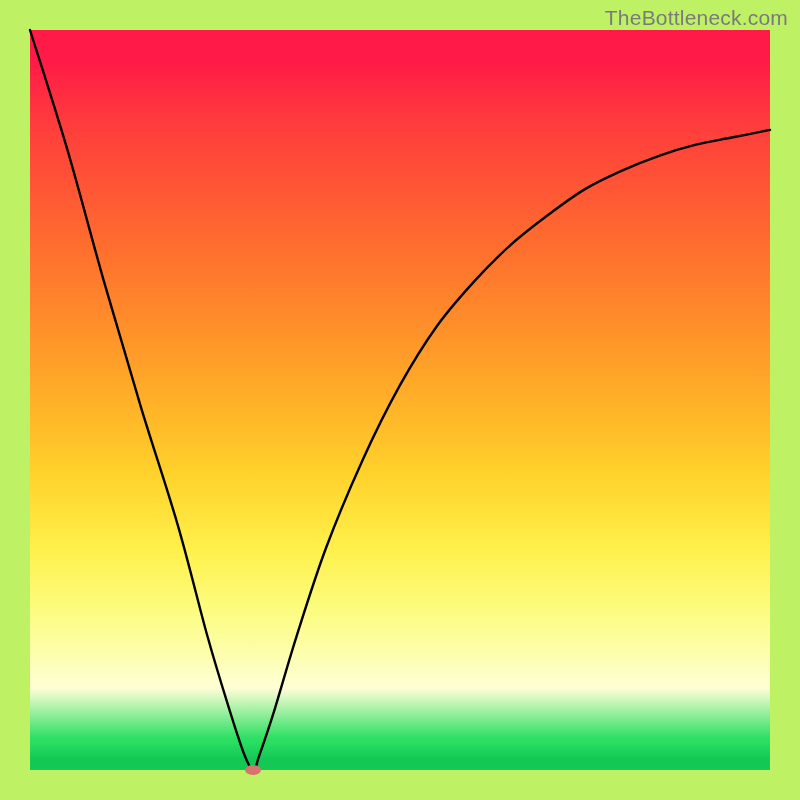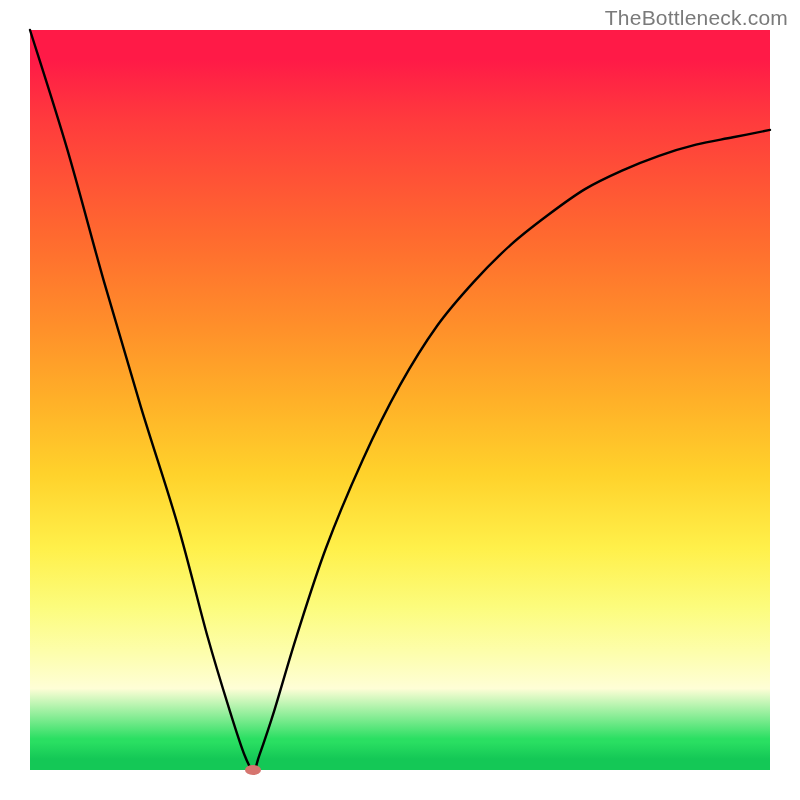--- a/index.html
+++ b/index.html
@@ -8,21 +8,21 @@
     width: 800px;
     height: 800px;
     background: #000;
     overflow: hidden;
     font-family: Arial, Helvetica, sans-serif;
   }
   .frame {
     position: relative;
     width: 800px;
     height: 800px;
-    background: #ffffff;
+    background: #bef264;
   }
   .plot-area {
     position: absolute;
     left: 30px;
     top: 30px;
     width: 740px;
     height: 740px;
     
     background: linear-gradient(to bottom,
       #ff1a47 0%,

